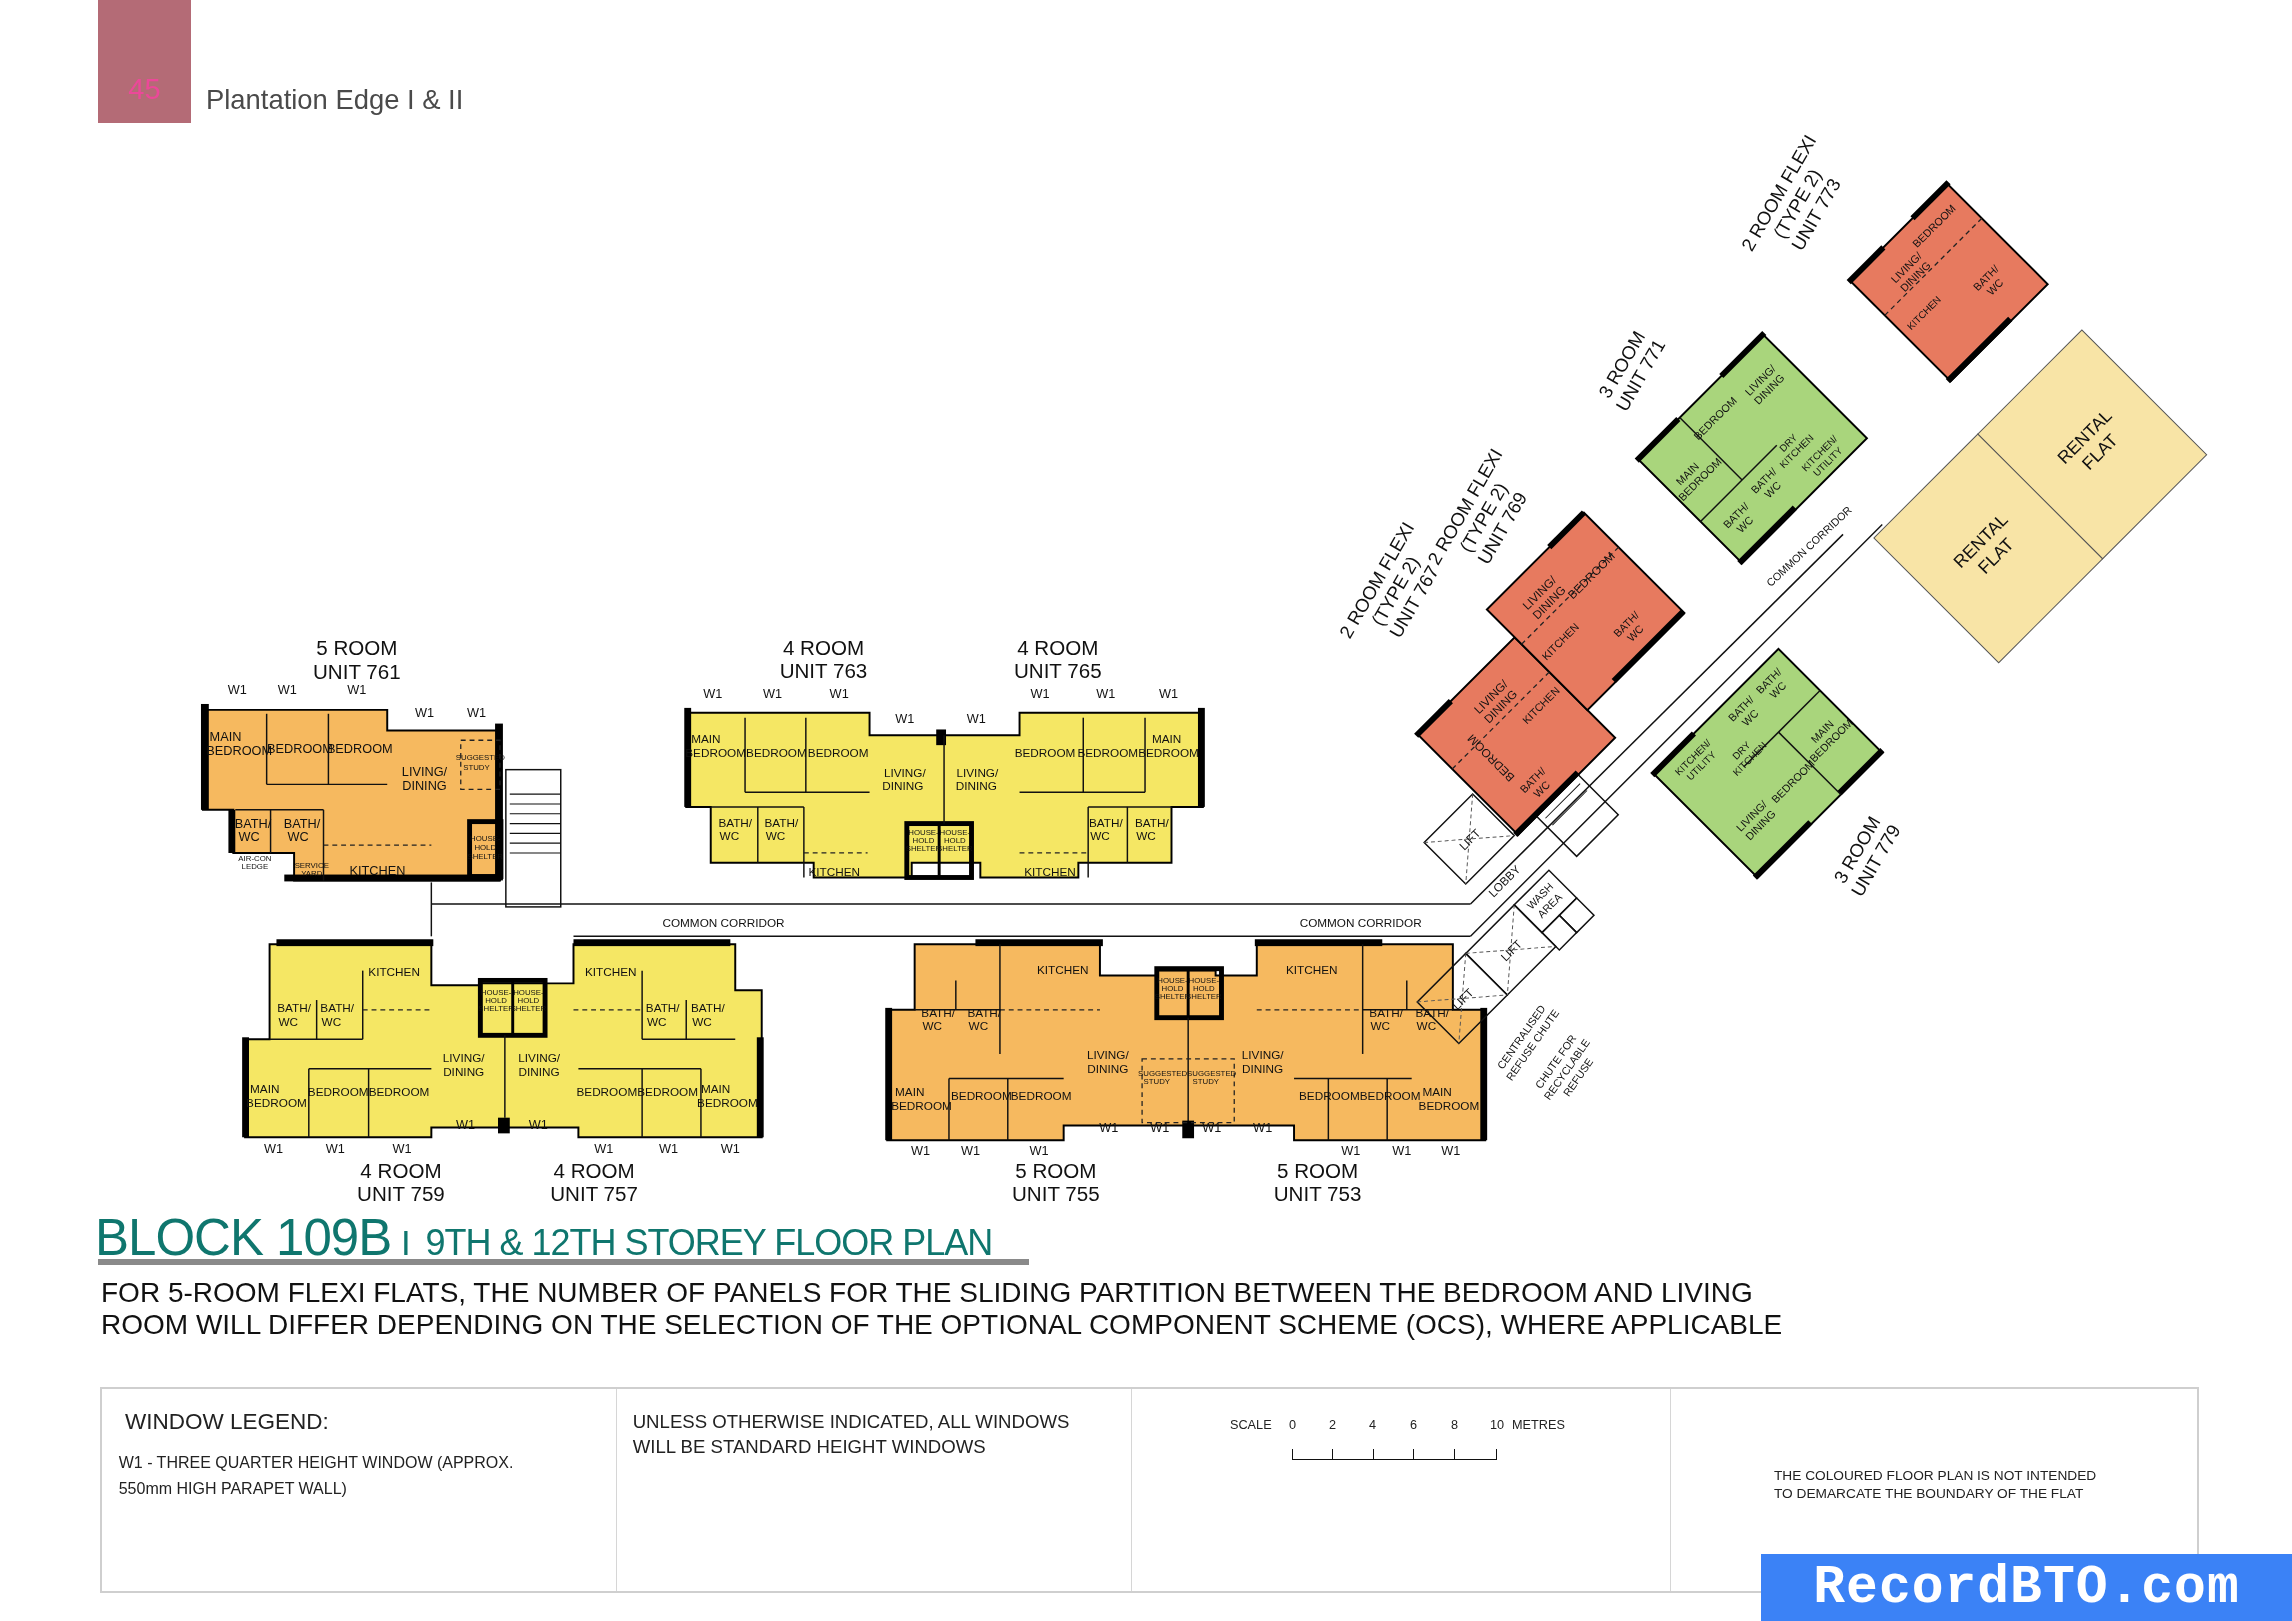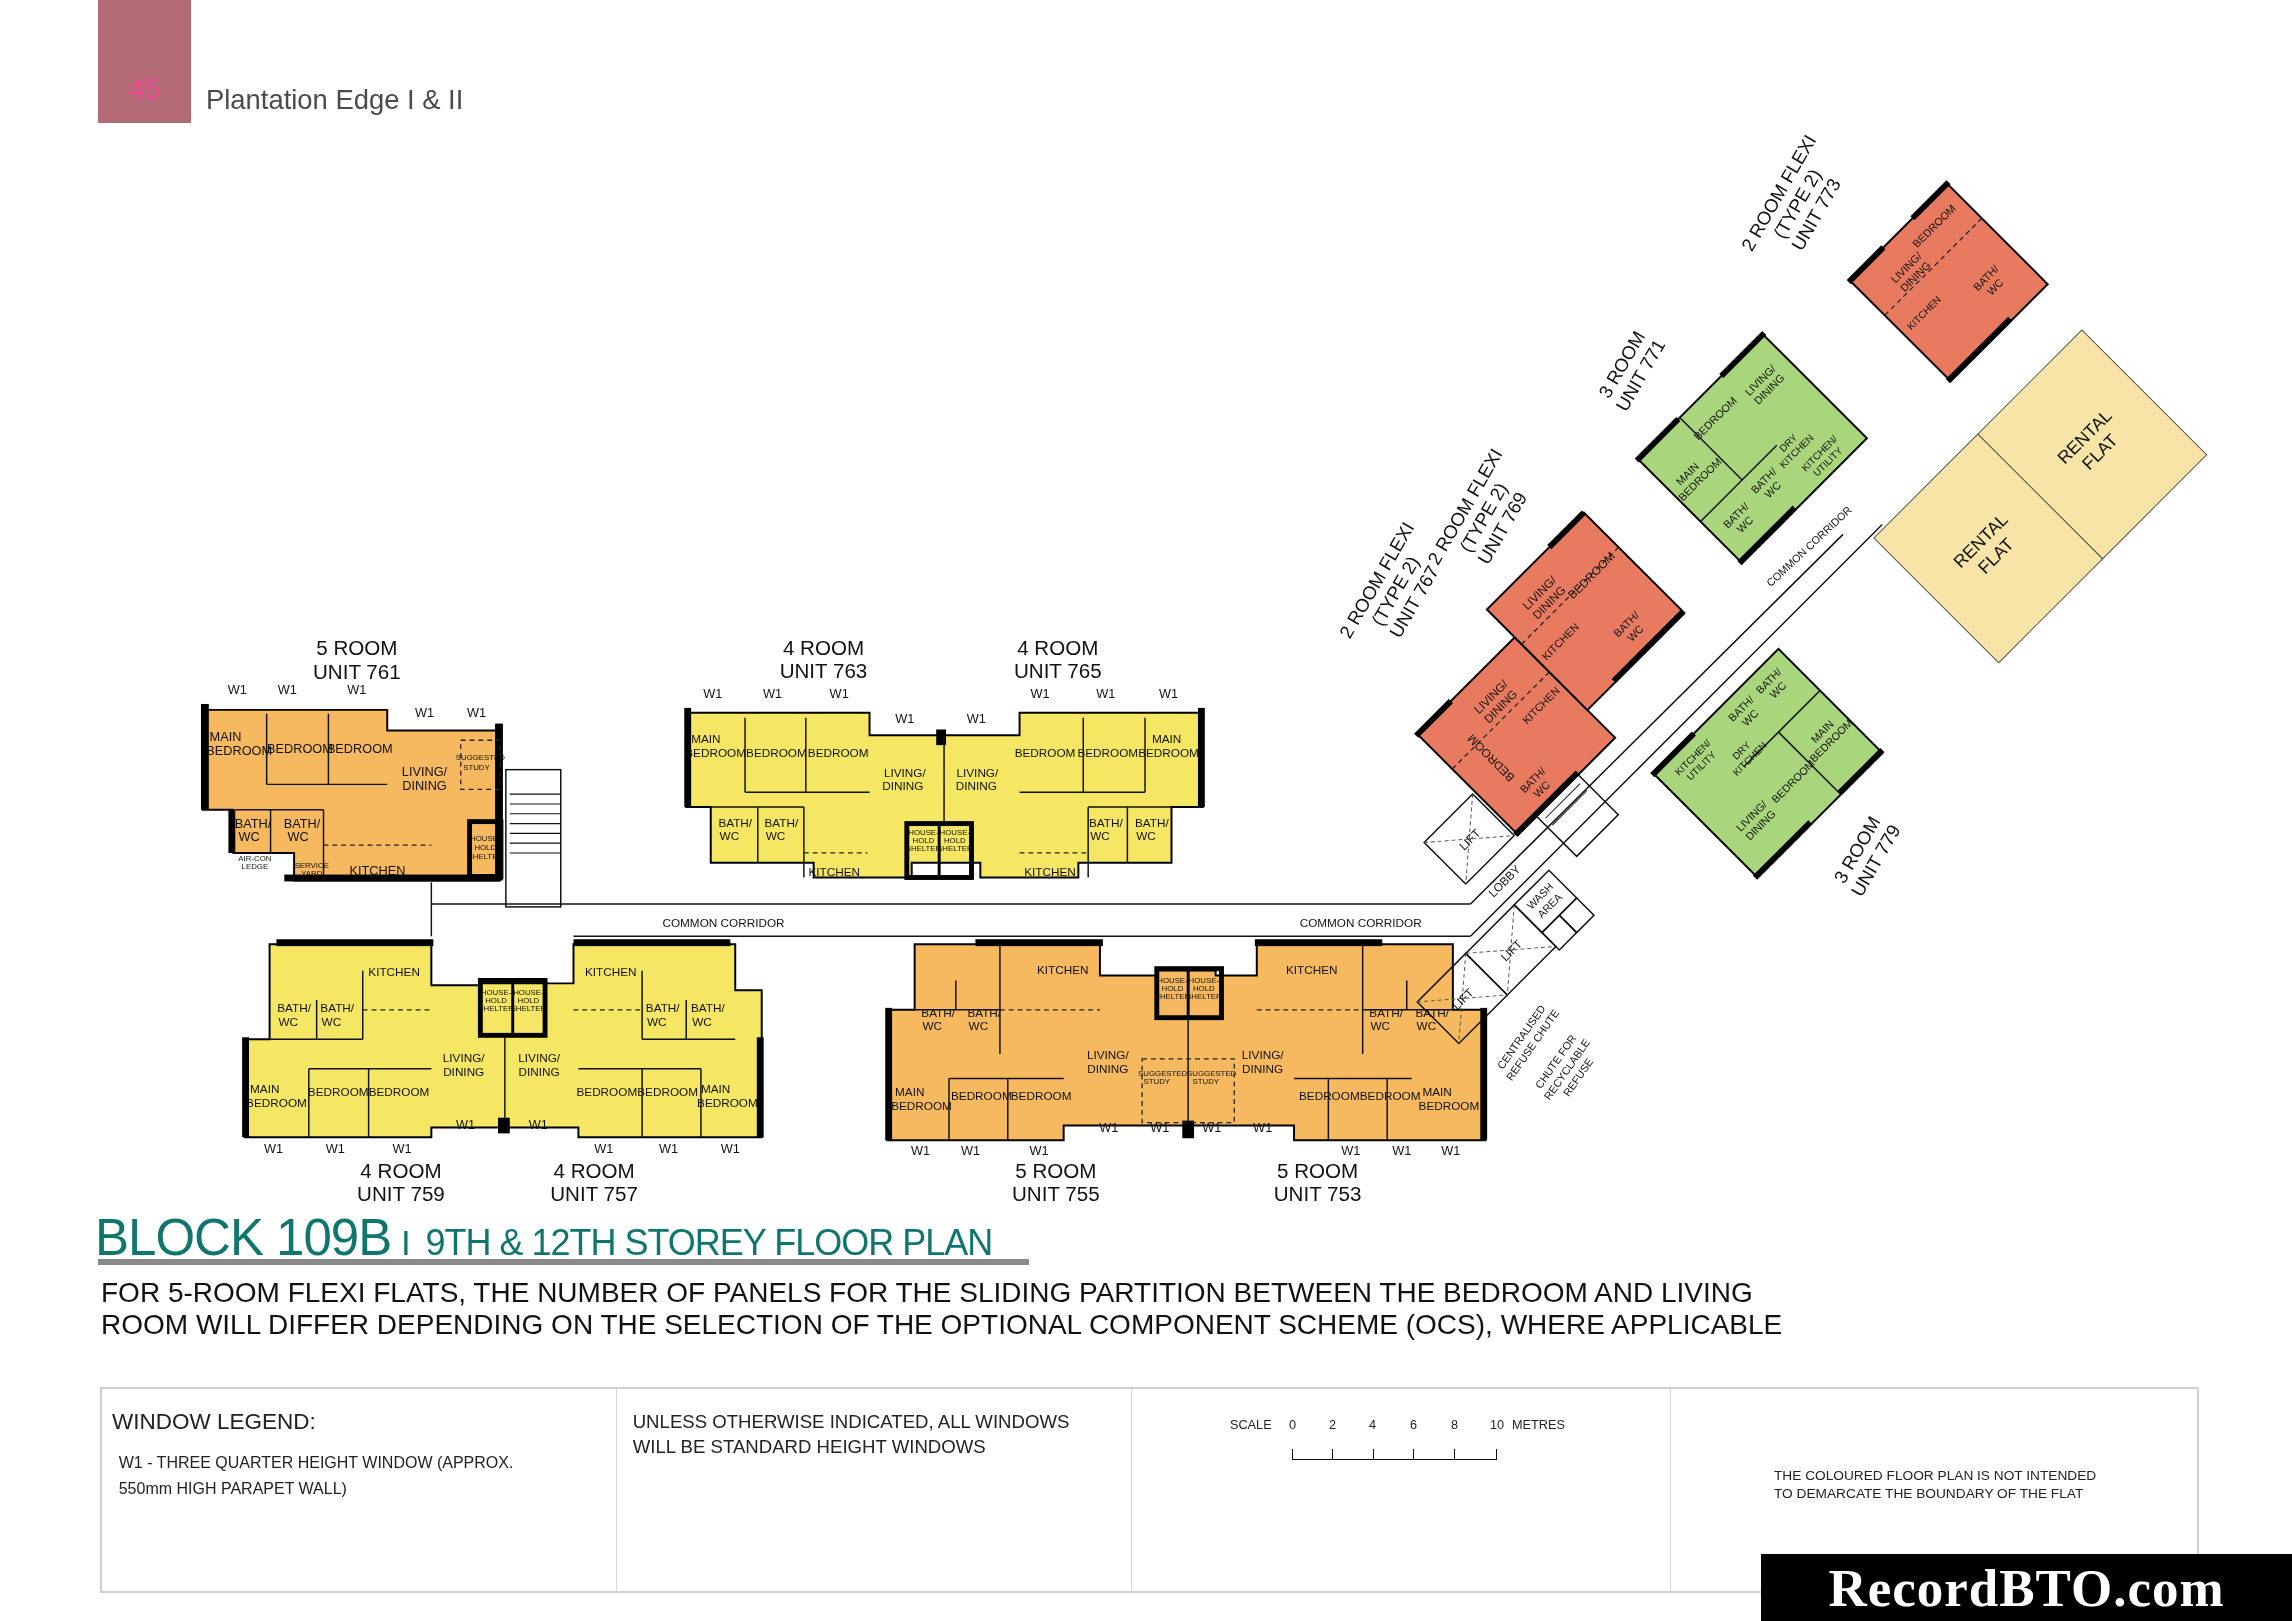--- a/index.html
+++ b/index.html
@@ -14,29 +14,29 @@
   #block-title .sep{font-size:35px;margin:0 15.7px 0 9.8px;}
   #block-sub{font-size:36px;}
   #title-rule{left:98px;top:1259px;width:931px;height:5.9px;background:#8a8a8a;}
   .note{left:101px;font-size:28px;color:#111;white-space:nowrap;}
   #note1{top:1277px;}
   #note2{top:1309px;}
   #legend-table{left:100px;top:1387px;width:2099px;height:206px;border:2px solid #cfcfcf;box-sizing:border-box;display:flex;}
   .cell{border-right:1px solid #d6d6d6;box-sizing:border-box;position:relative;}
   .cell:last-child{border-right:none;}
   #c1{width:515px;} #c2{width:515px;} #c3{width:539px;} #c4{flex:1;}
-  .lg-head{position:absolute;left:10px;top:19.6px;font-size:22.5px;}
+  .lg-head{position:absolute;left:23px;top:19.6px;font-size:22.5px;}
   .lg-body{position:absolute;left:16.7px;top:61px;font-size:16px;line-height:25.5px;}
   .lg-c2{position:absolute;left:15.7px;top:19.6px;font-size:18.6px;line-height:25.5px;}
   .scale-wrap{position:absolute;left:98px;top:29px;width:333px;height:59px;}
   .scale-lbl{position:absolute;top:0;font-size:12.7px;}
   .scale-bar{position:absolute;left:62px;top:31px;width:204px;height:9.8px;border-left:1px solid #111;border-bottom:1px solid #111;}
   .tick{position:absolute;top:31px;width:1px;height:9.8px;background:#111;}
   .lg-c4{position:absolute;left:103px;top:78px;font-size:13.7px;line-height:17.6px;}
-  #watermark{left:1761px;top:1554px;width:531px;height:68px;background:#000000;color:#fff;font-family:Liberation Serif, serif;font-weight:bold;font-size:53px;line-height:68px;text-align:center;letter-spacing:1px;}
+  #watermark{left:1761px;top:1554px;width:531px;height:68px;background:#3b82f6;color:#fff;font-family:Liberation Mono, monospace;font-weight:bold;font-size:53px;line-height:68px;text-align:center;letter-spacing:1px;}
 </style>
 </head>
 <body>
 
 <div id="page-num-box" class="abs"></div>
 <div id="page-num" class="abs">45</div>
 <div id="doc-title" class="abs">Plantation Edge I &amp; II</div>
 
 <svg id="plan" class="abs" viewBox="0 0 2339 1230" xmlns="http://www.w3.org/2000/svg">
   <defs>

